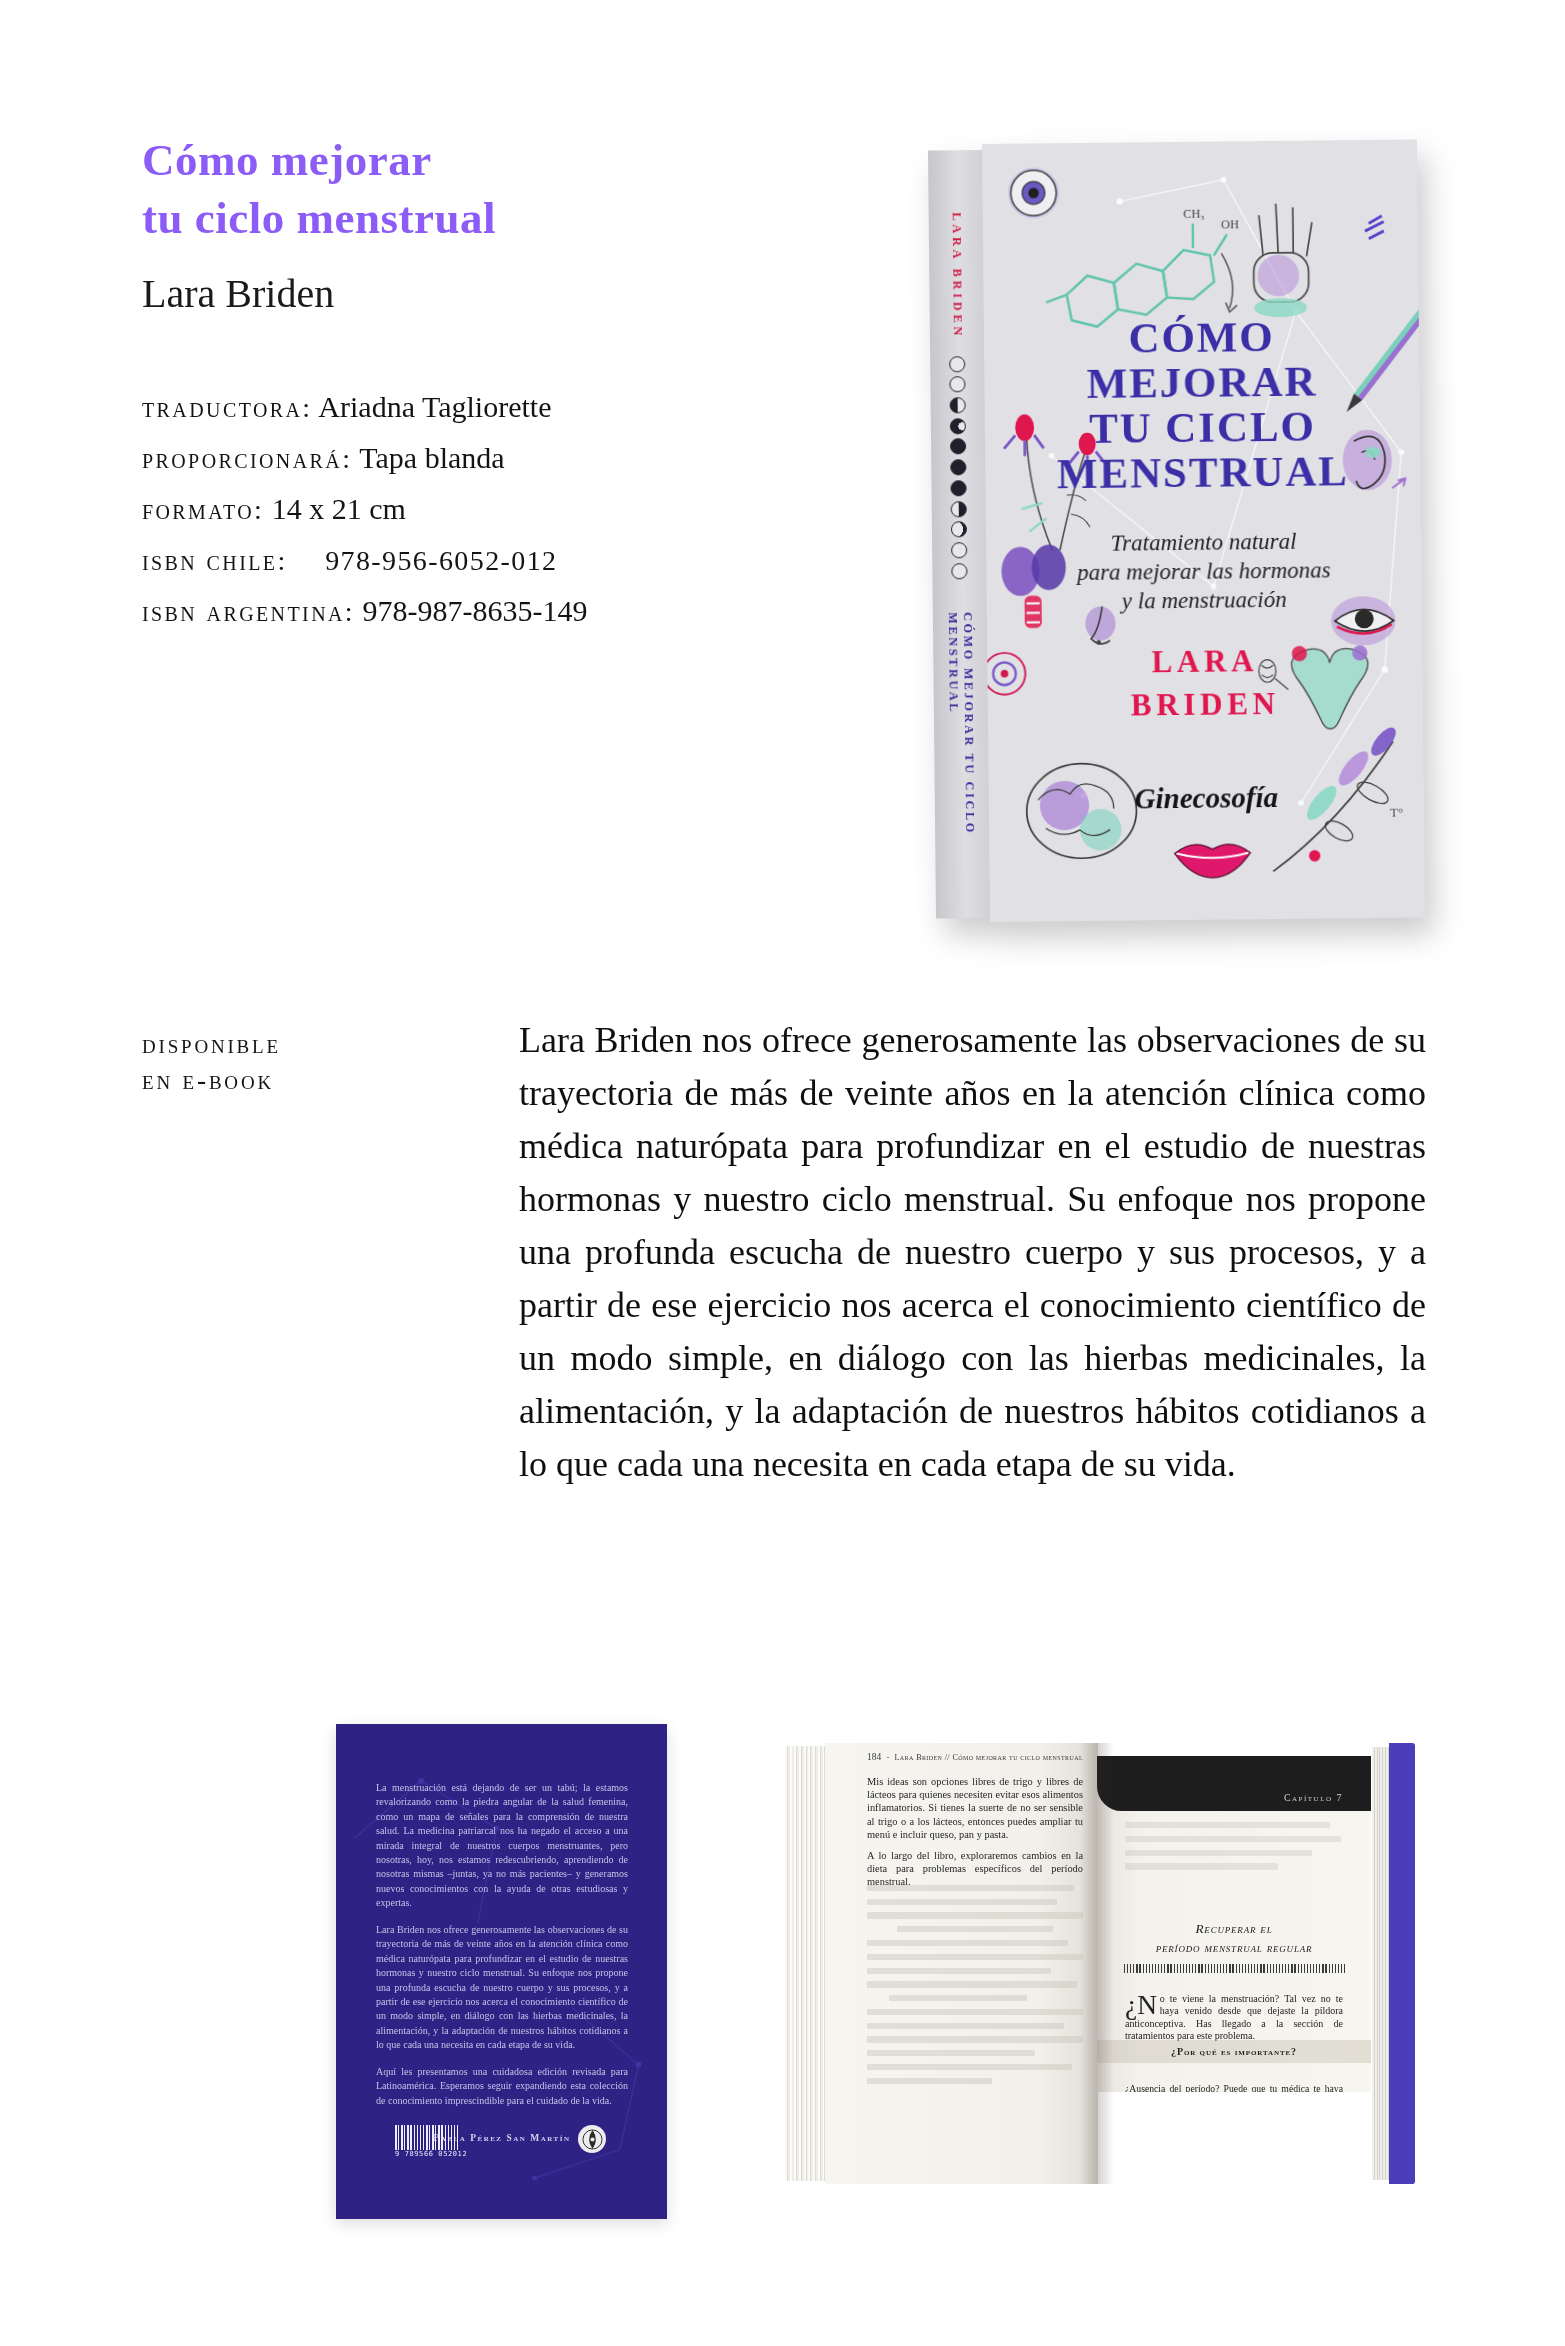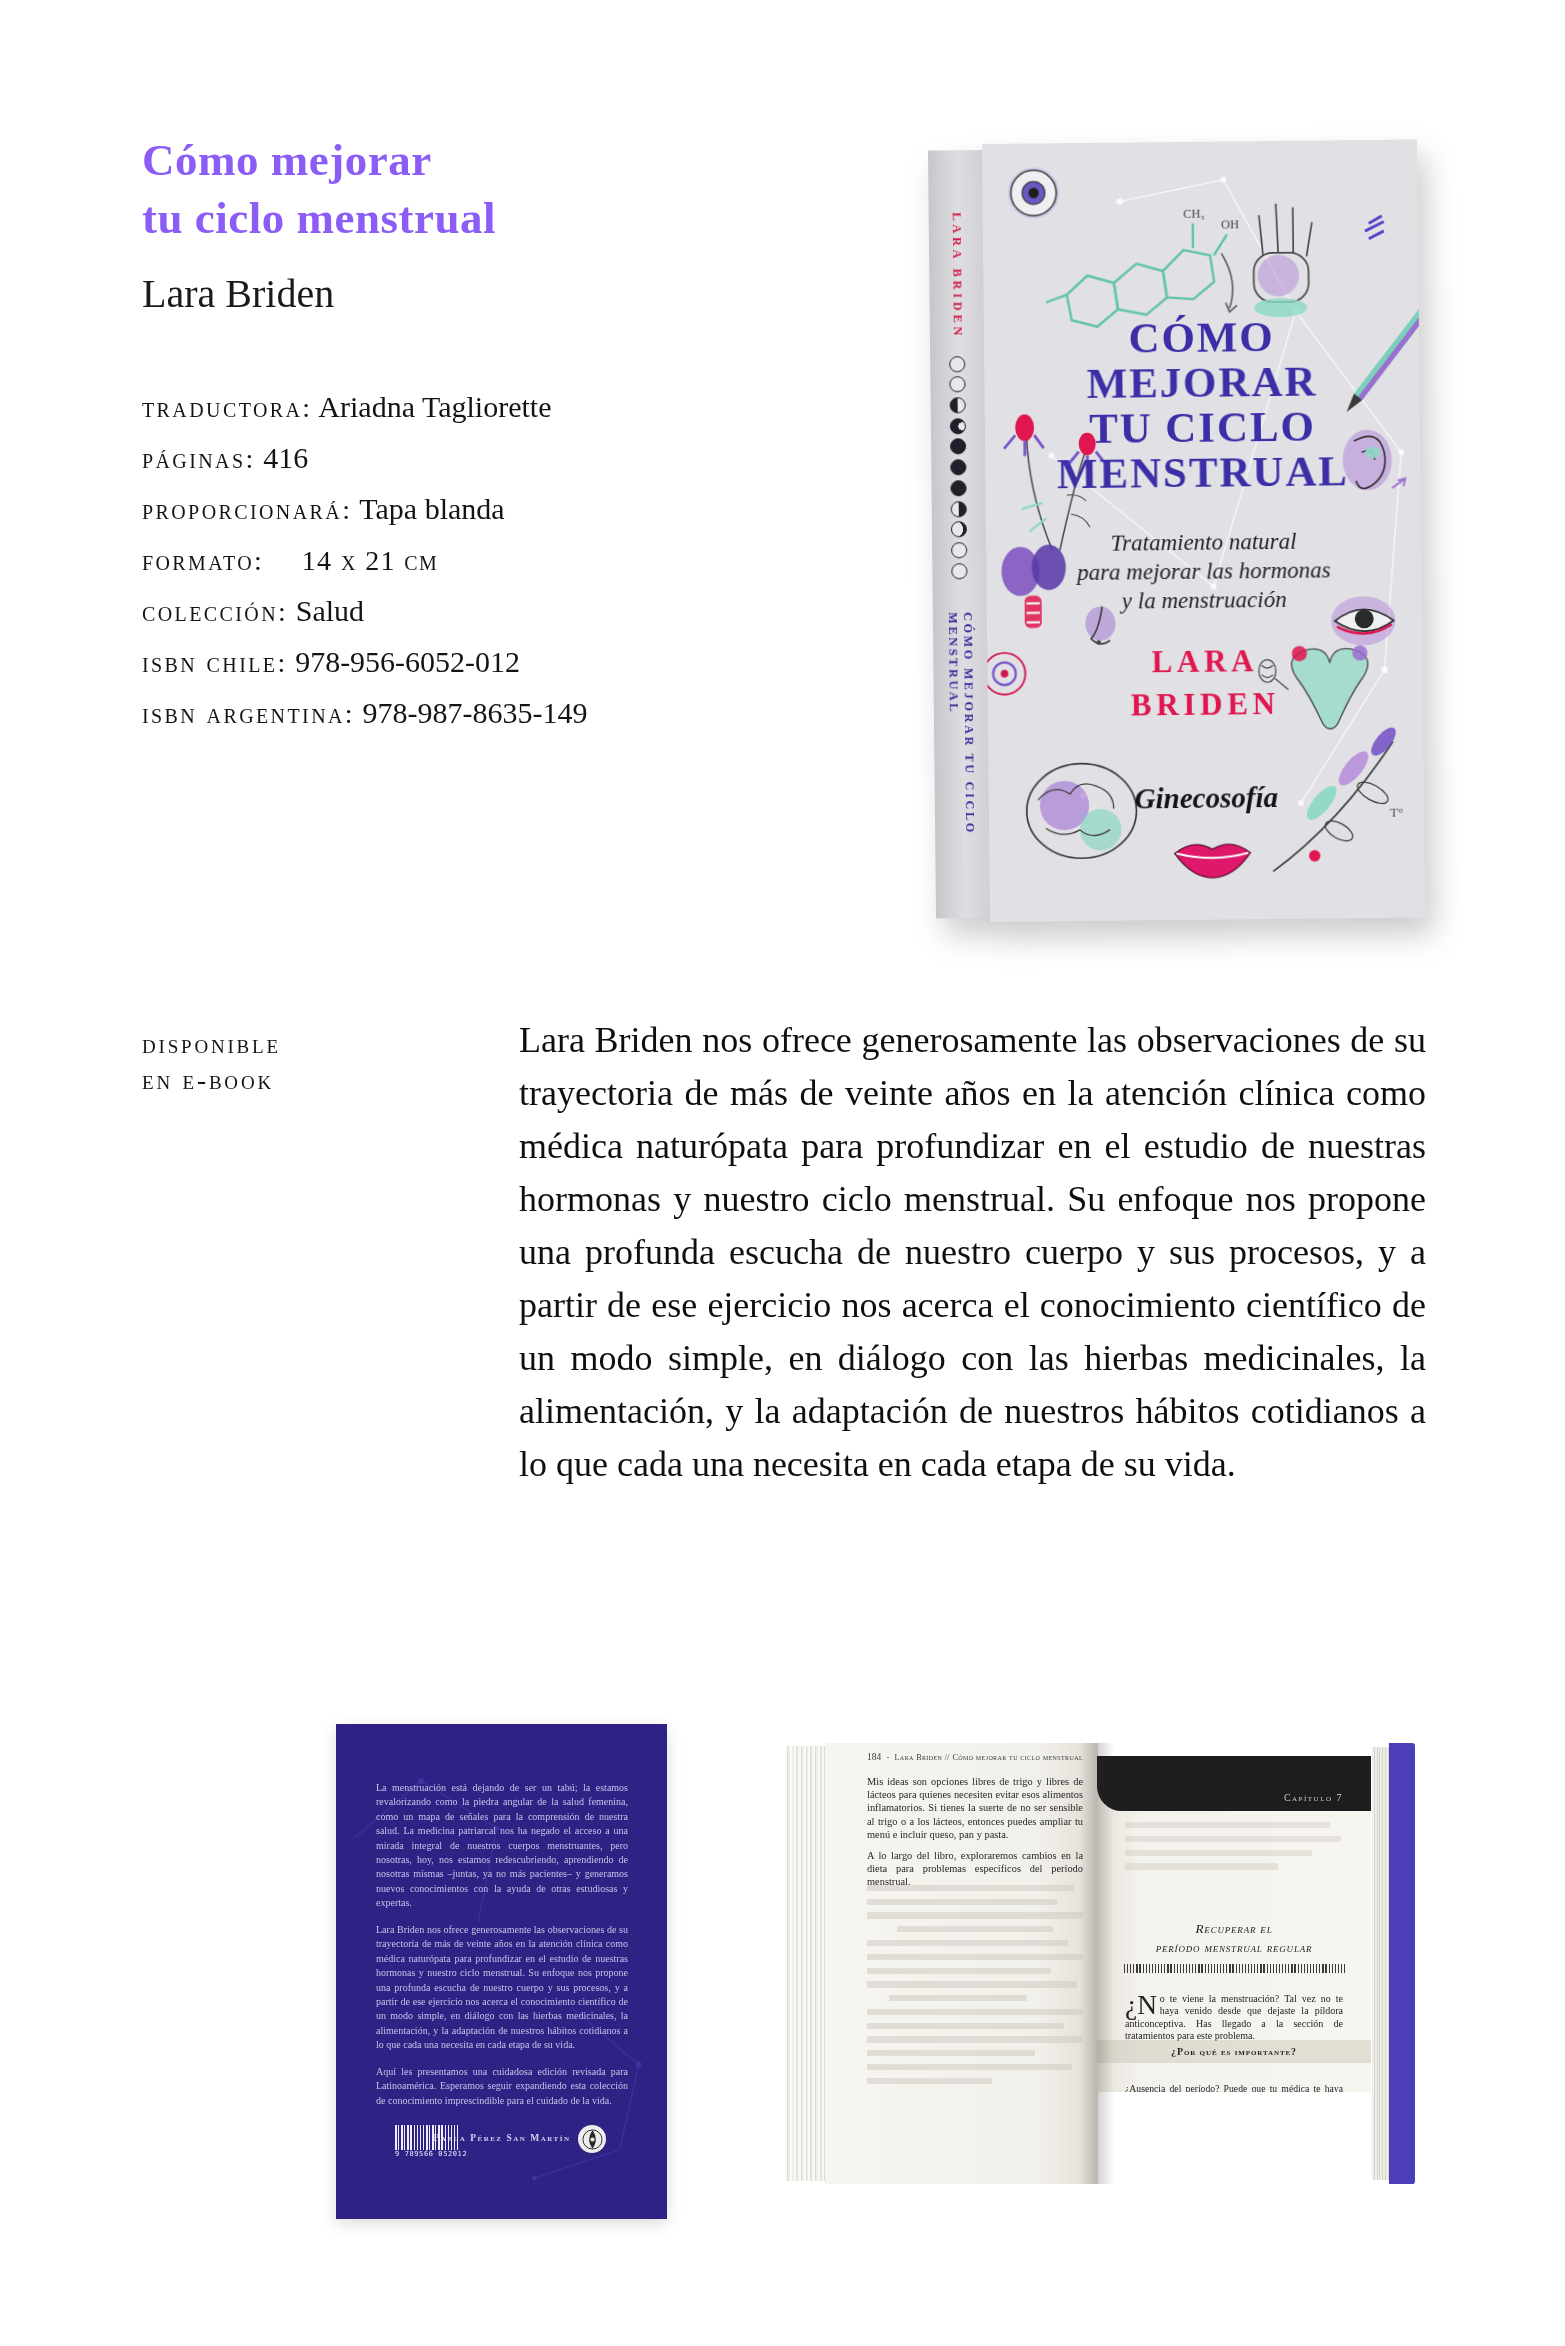--- a/index.html
+++ b/index.html
@@ -127,34 +127,26 @@
     </div>
     <div class="book-author">Lara Briden</div>
   </div>
 
   <div class="meta">
     <div class="meta-row">
       <span class="meta-label">traductora:</span>
       <span class="meta-value">Ariadna Tagliorette</span>
     </div>
     <div class="meta-row">
-      <span class="meta-label">páginas:</span>
-      <span class="meta-value">416</span>
-    </div>
-    <div class="meta-row">
       <span class="meta-label">proporcionará:</span>
       <span class="meta-value">Tapa blanda</span>
     </div>
     <div class="meta-row">
       <span class="meta-label">formato:</span>
       <span class="meta-value">14 x 21 cm</span>
-    </div>
-    <div class="meta-row">
-      <span class="meta-label">colección:</span>
-      <span class="meta-value">Salud</span>
     </div>
     <div class="meta-row">
       <span class="meta-label">isbn chile:</span>
       <span class="meta-value">978-956-6052-012</span>
     </div>
     <div class="meta-row">
       <span class="meta-label">isbn argentina:</span>
       <span class="meta-value">978-987-8635-149</span>
     </div>
   </div>

